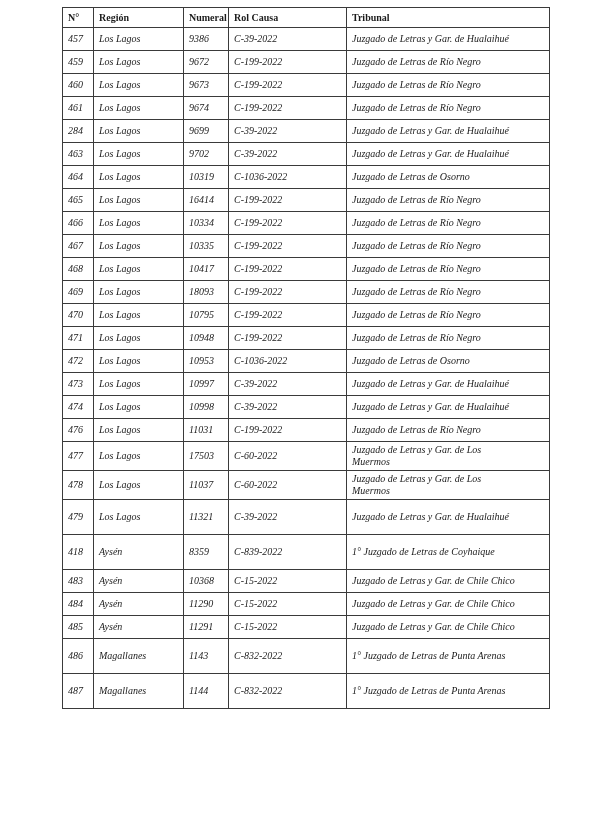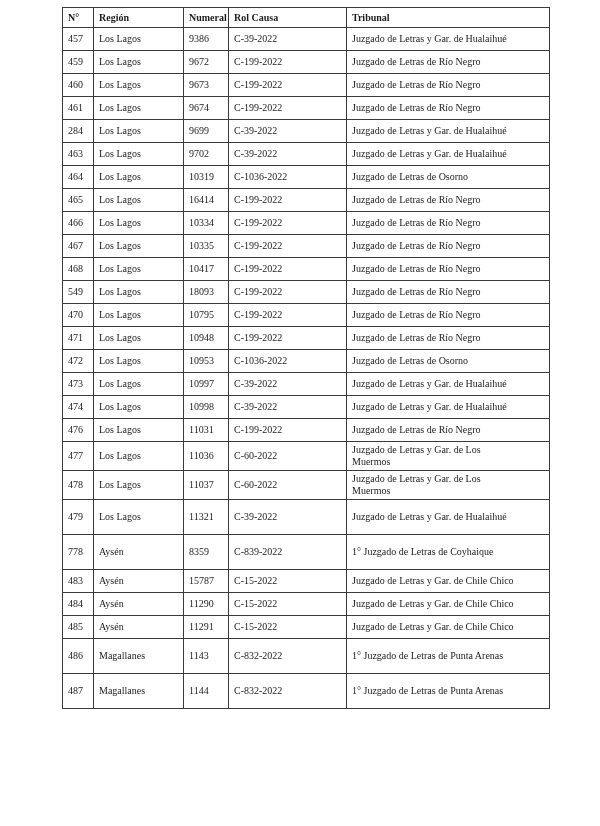--- a/index.html
+++ b/index.html
@@ -40,21 +40,21 @@
     text-align: left;
     vertical-align: middle;
     line-height: 12px;
     overflow: hidden;
   }
   table.causas thead tr { height: 20px; }
   table.causas th {
     font-weight: bold;
     font-size: 10px;
   }
-  table.causas tbody tr { height: 23px; }
+  table.causas tbody tr { height: 23px; font-style: italic; }
   
   table.causas tbody tr:nth-child(21),
   table.causas tbody tr:nth-child(22) { height: 35px; }
   
   table.causas tbody tr:nth-child(26),
   table.causas tbody tr:nth-child(27),
   table.causas tbody tr:nth-child(28),
   table.causas tbody tr:nth-child(29) { height: 35px; }
 
   table.causas td { white-space: pre-line; }
@@ -152,21 +152,21 @@
           <td>Juzgado de Letras de Río Negro</td>
         </tr>
         <tr>
           <td>468</td>
           <td>Los Lagos</td>
           <td>10417</td>
           <td>C-199-2022</td>
           <td>Juzgado de Letras de Río Negro</td>
         </tr>
         <tr>
-          <td>549</td>
+          <td>469</td>
           <td>Los Lagos</td>
           <td>18093</td>
           <td>C-199-2022</td>
           <td>Juzgado de Letras de Río Negro</td>
         </tr>
         <tr>
           <td>470</td>
           <td>Los Lagos</td>
           <td>10795</td>
           <td>C-199-2022</td>
@@ -203,51 +203,51 @@
         <tr>
           <td>476</td>
           <td>Los Lagos</td>
           <td>11031</td>
           <td>C-199-2022</td>
           <td>Juzgado de Letras de Río Negro</td>
         </tr>
         <tr>
           <td>477</td>
           <td>Los Lagos</td>
-          <td>11036</td>
+          <td>17503</td>
           <td>C-60-2022</td>
           <td>Juzgado de Letras y Gar. de Los
 Muermos</td>
         </tr>
         <tr>
           <td>478</td>
           <td>Los Lagos</td>
           <td>11037</td>
           <td>C-60-2022</td>
           <td>Juzgado de Letras y Gar. de Los
 Muermos</td>
         </tr>
         <tr>
           <td>479</td>
           <td>Los Lagos</td>
           <td>11321</td>
           <td>C-39-2022</td>
           <td>Juzgado de Letras y Gar. de Hualaihué</td>
         </tr>
         <tr>
-          <td>778</td>
+          <td>418</td>
           <td>Aysén</td>
           <td>8359</td>
           <td>C-839-2022</td>
           <td>1° Juzgado de Letras de Coyhaique</td>
         </tr>
         <tr>
           <td>483</td>
           <td>Aysén</td>
-          <td>15787</td>
+          <td>10368</td>
           <td>C-15-2022</td>
           <td>Juzgado de Letras y Gar. de Chile Chico</td>
         </tr>
         <tr>
           <td>484</td>
           <td>Aysén</td>
           <td>11290</td>
           <td>C-15-2022</td>
           <td>Juzgado de Letras y Gar. de Chile Chico</td>
         </tr>

